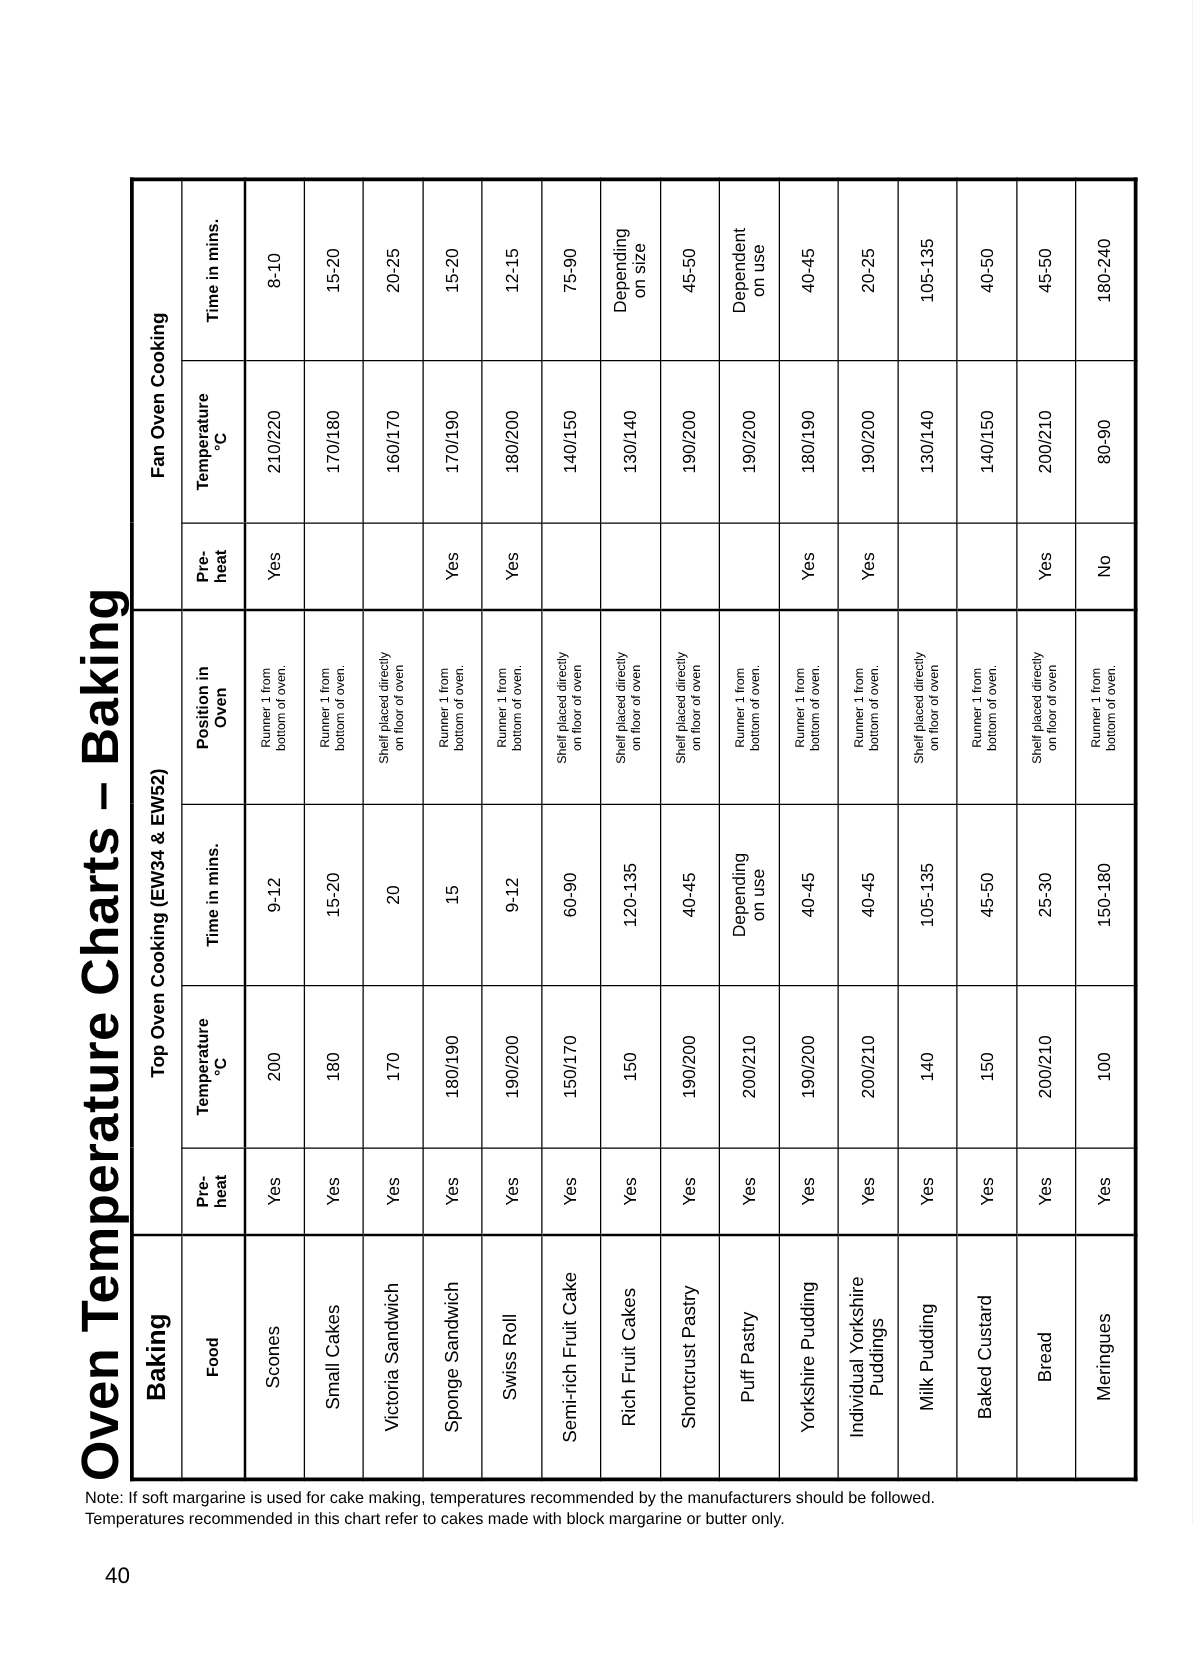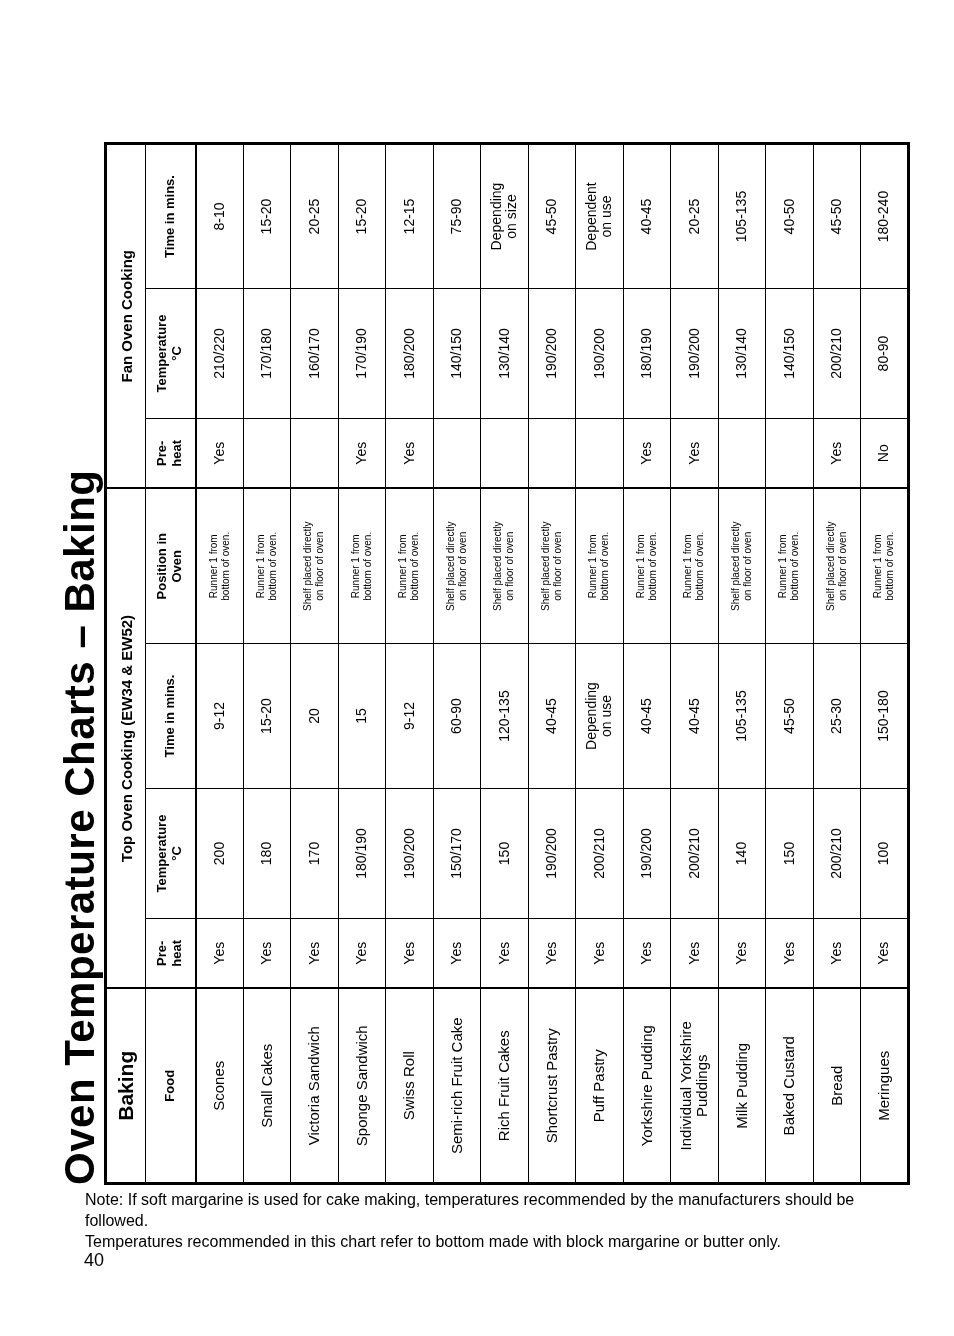--- a/index.html
+++ b/index.html
@@ -29,22 +29,22 @@
   tbody tr    { height:47.5px; }
   tr.colsrow th { border-bottom:2.5px solid #000; font-size:13px; line-height:1.15; }
   th.baking-h { font-size:21px; text-align:left; padding-left:8px; }
   th.food-h   { text-align:left; padding-left:8px; font-size:14px; }
   th.group-h  { font-size:15px; }
   td.food { text-align:left; padding-left:8px; font-size:15px; line-height:1.1; }
   td.val  { font-size:14px; line-height:1.1; }
   td.pos  { font-size:10px; line-height:1.2; }
   .sep-r  { border-right:2.5px solid #000 !important; }
   .note {
-    position:absolute; left:85px; top:1190px; width:780px;
-    font-size:16px; line-height:1.3;
+    position:absolute; left:68px; top:1190px; width:780px;
+    font-size:13px; line-height:1.3;
   }
   .pagenum { position:absolute; left:84px; top:1250px; font-size:18px; }
 </style>
 </head>
 <body>
 
 <div class="page">
 
   <div class="rot">
 
@@ -252,18 +252,18 @@
             <td class="val">No</td>
             <td class="val">80-90</td>
             <td class="val">180-240</td>
           </tr>
       </tbody>
     </table>
   </div>
 
   <div class="note">
     <div>Note: If soft margarine is used for cake making, temperatures recommended by the manufacturers should be followed.</div>
-    <div>Temperatures recommended in this chart refer to bottom made with block margarine or butter only.</div>
+    <div>Temperatures recommended in this chart refer to cakes made with block margarine or butter only.</div>
   </div>
 
   <div class="pagenum">40</div>
 
 </div>
 
 </body></html>

